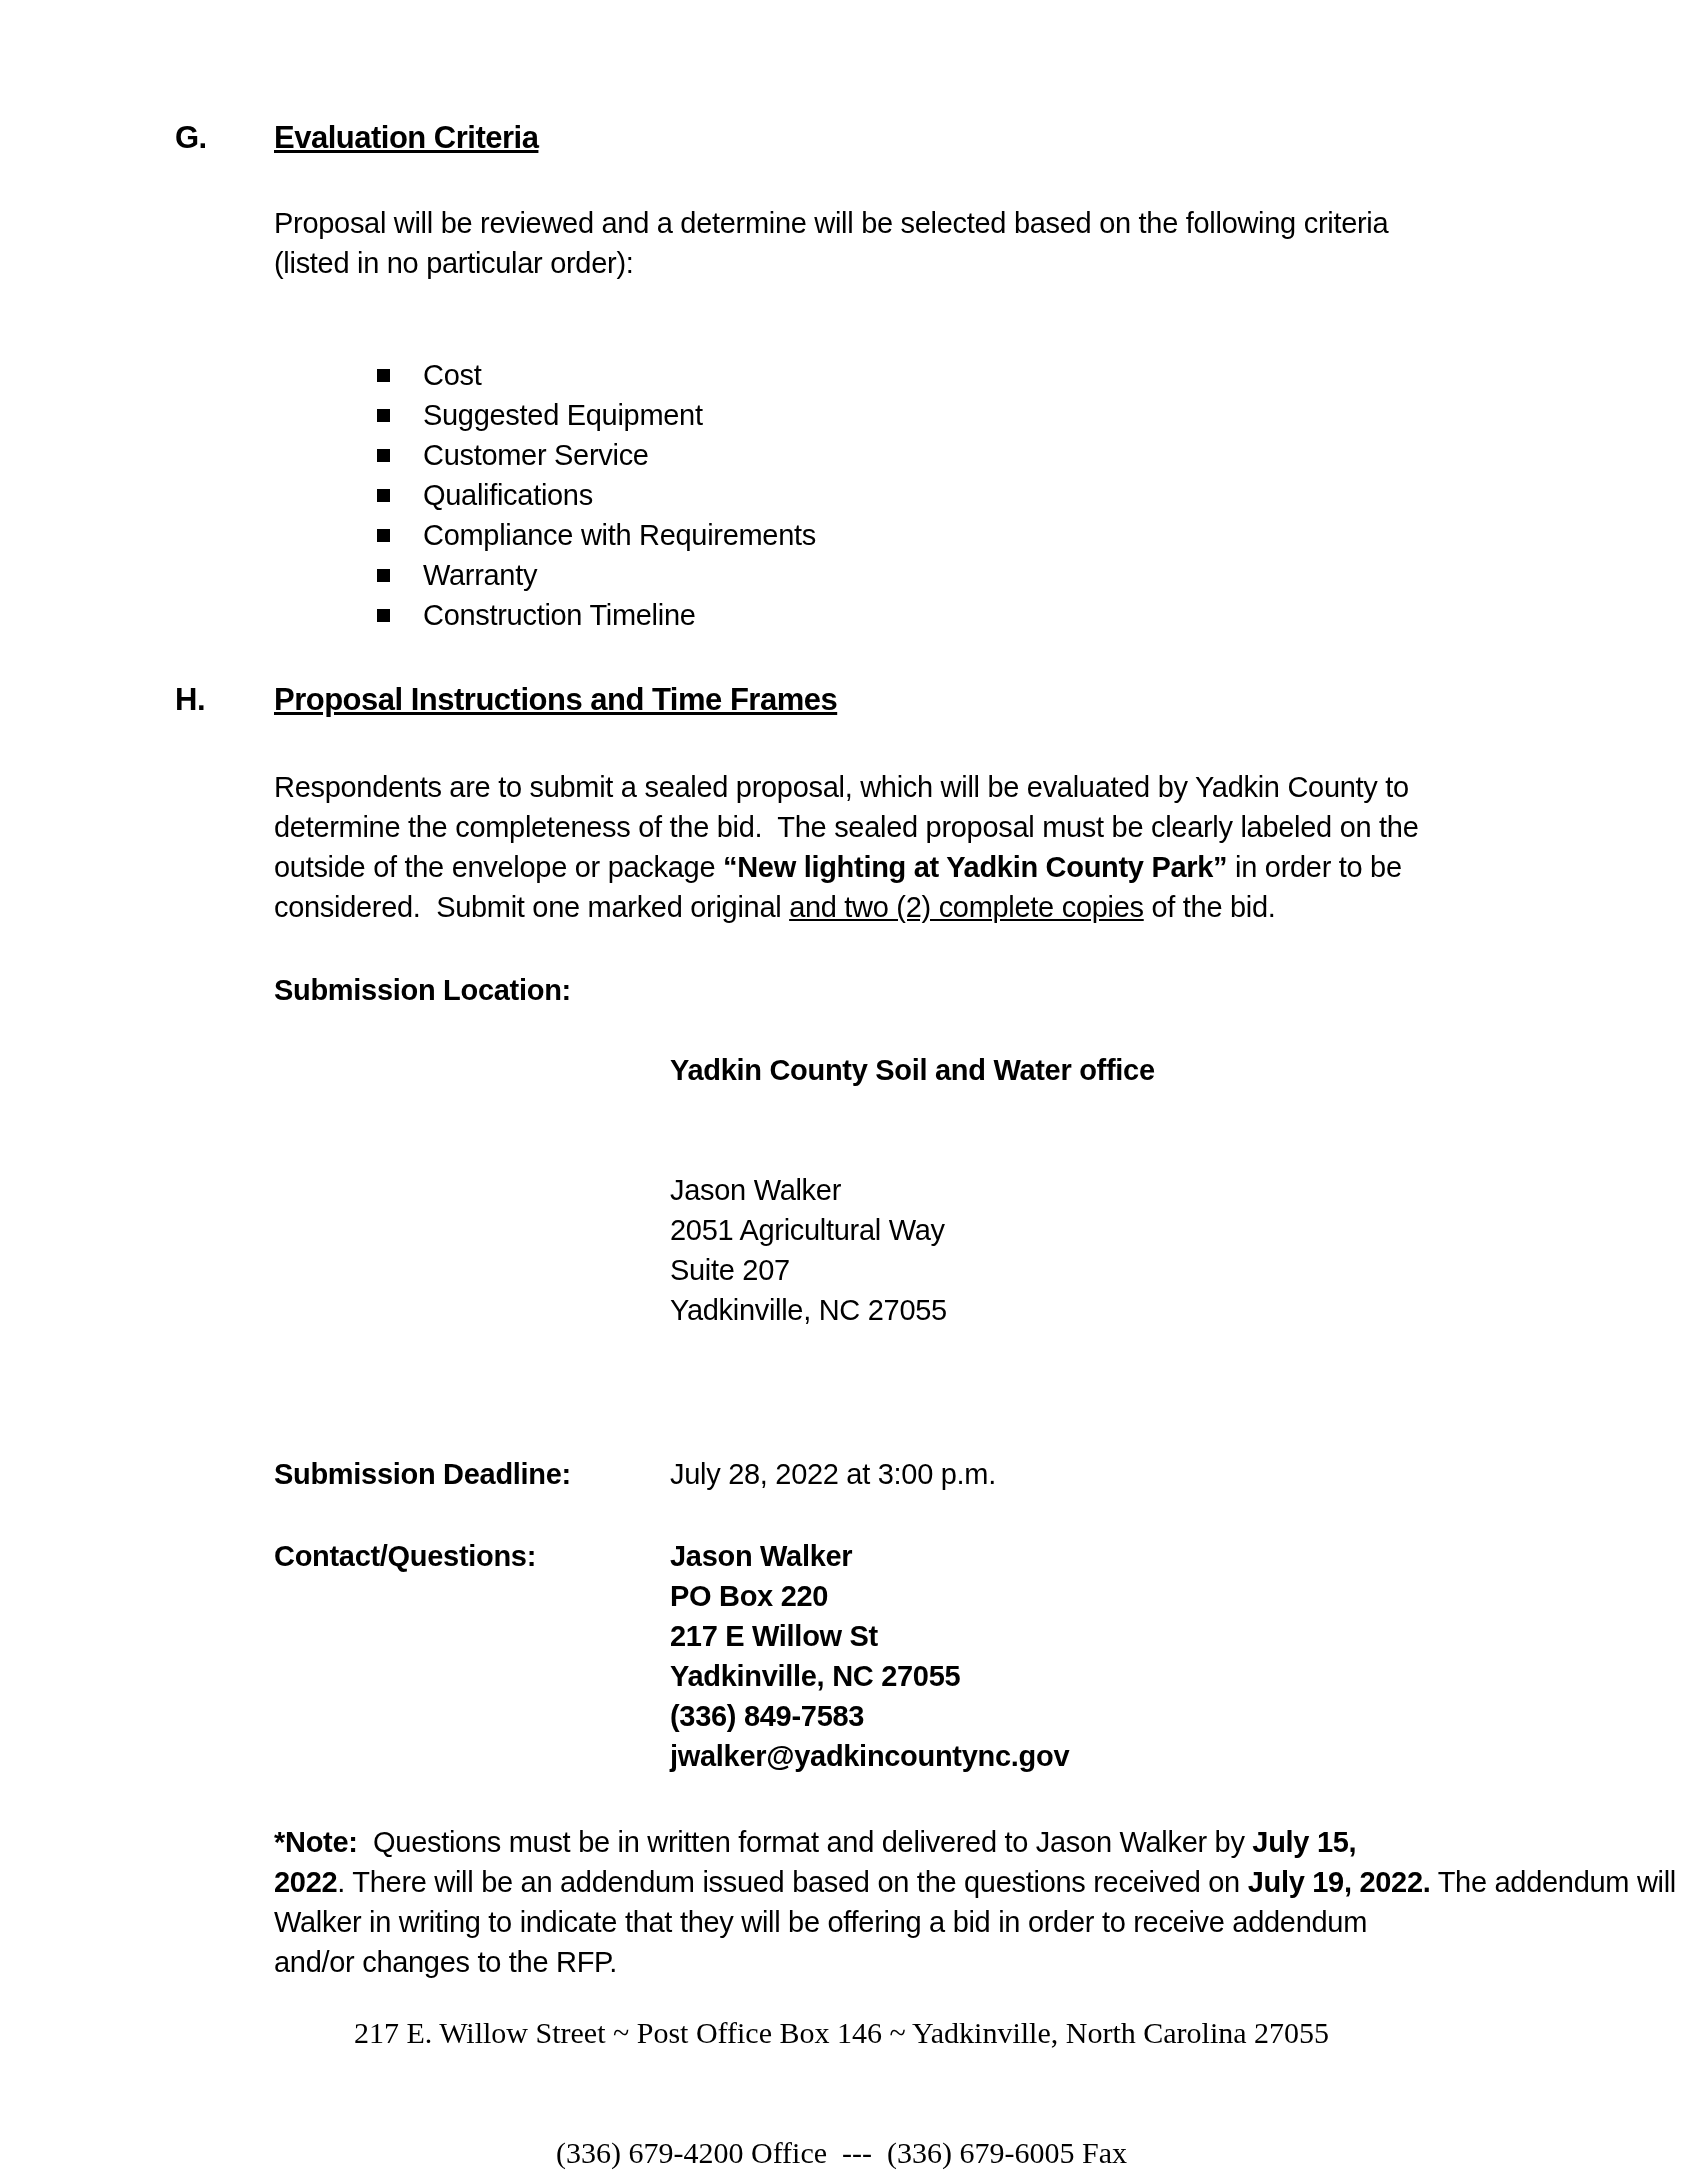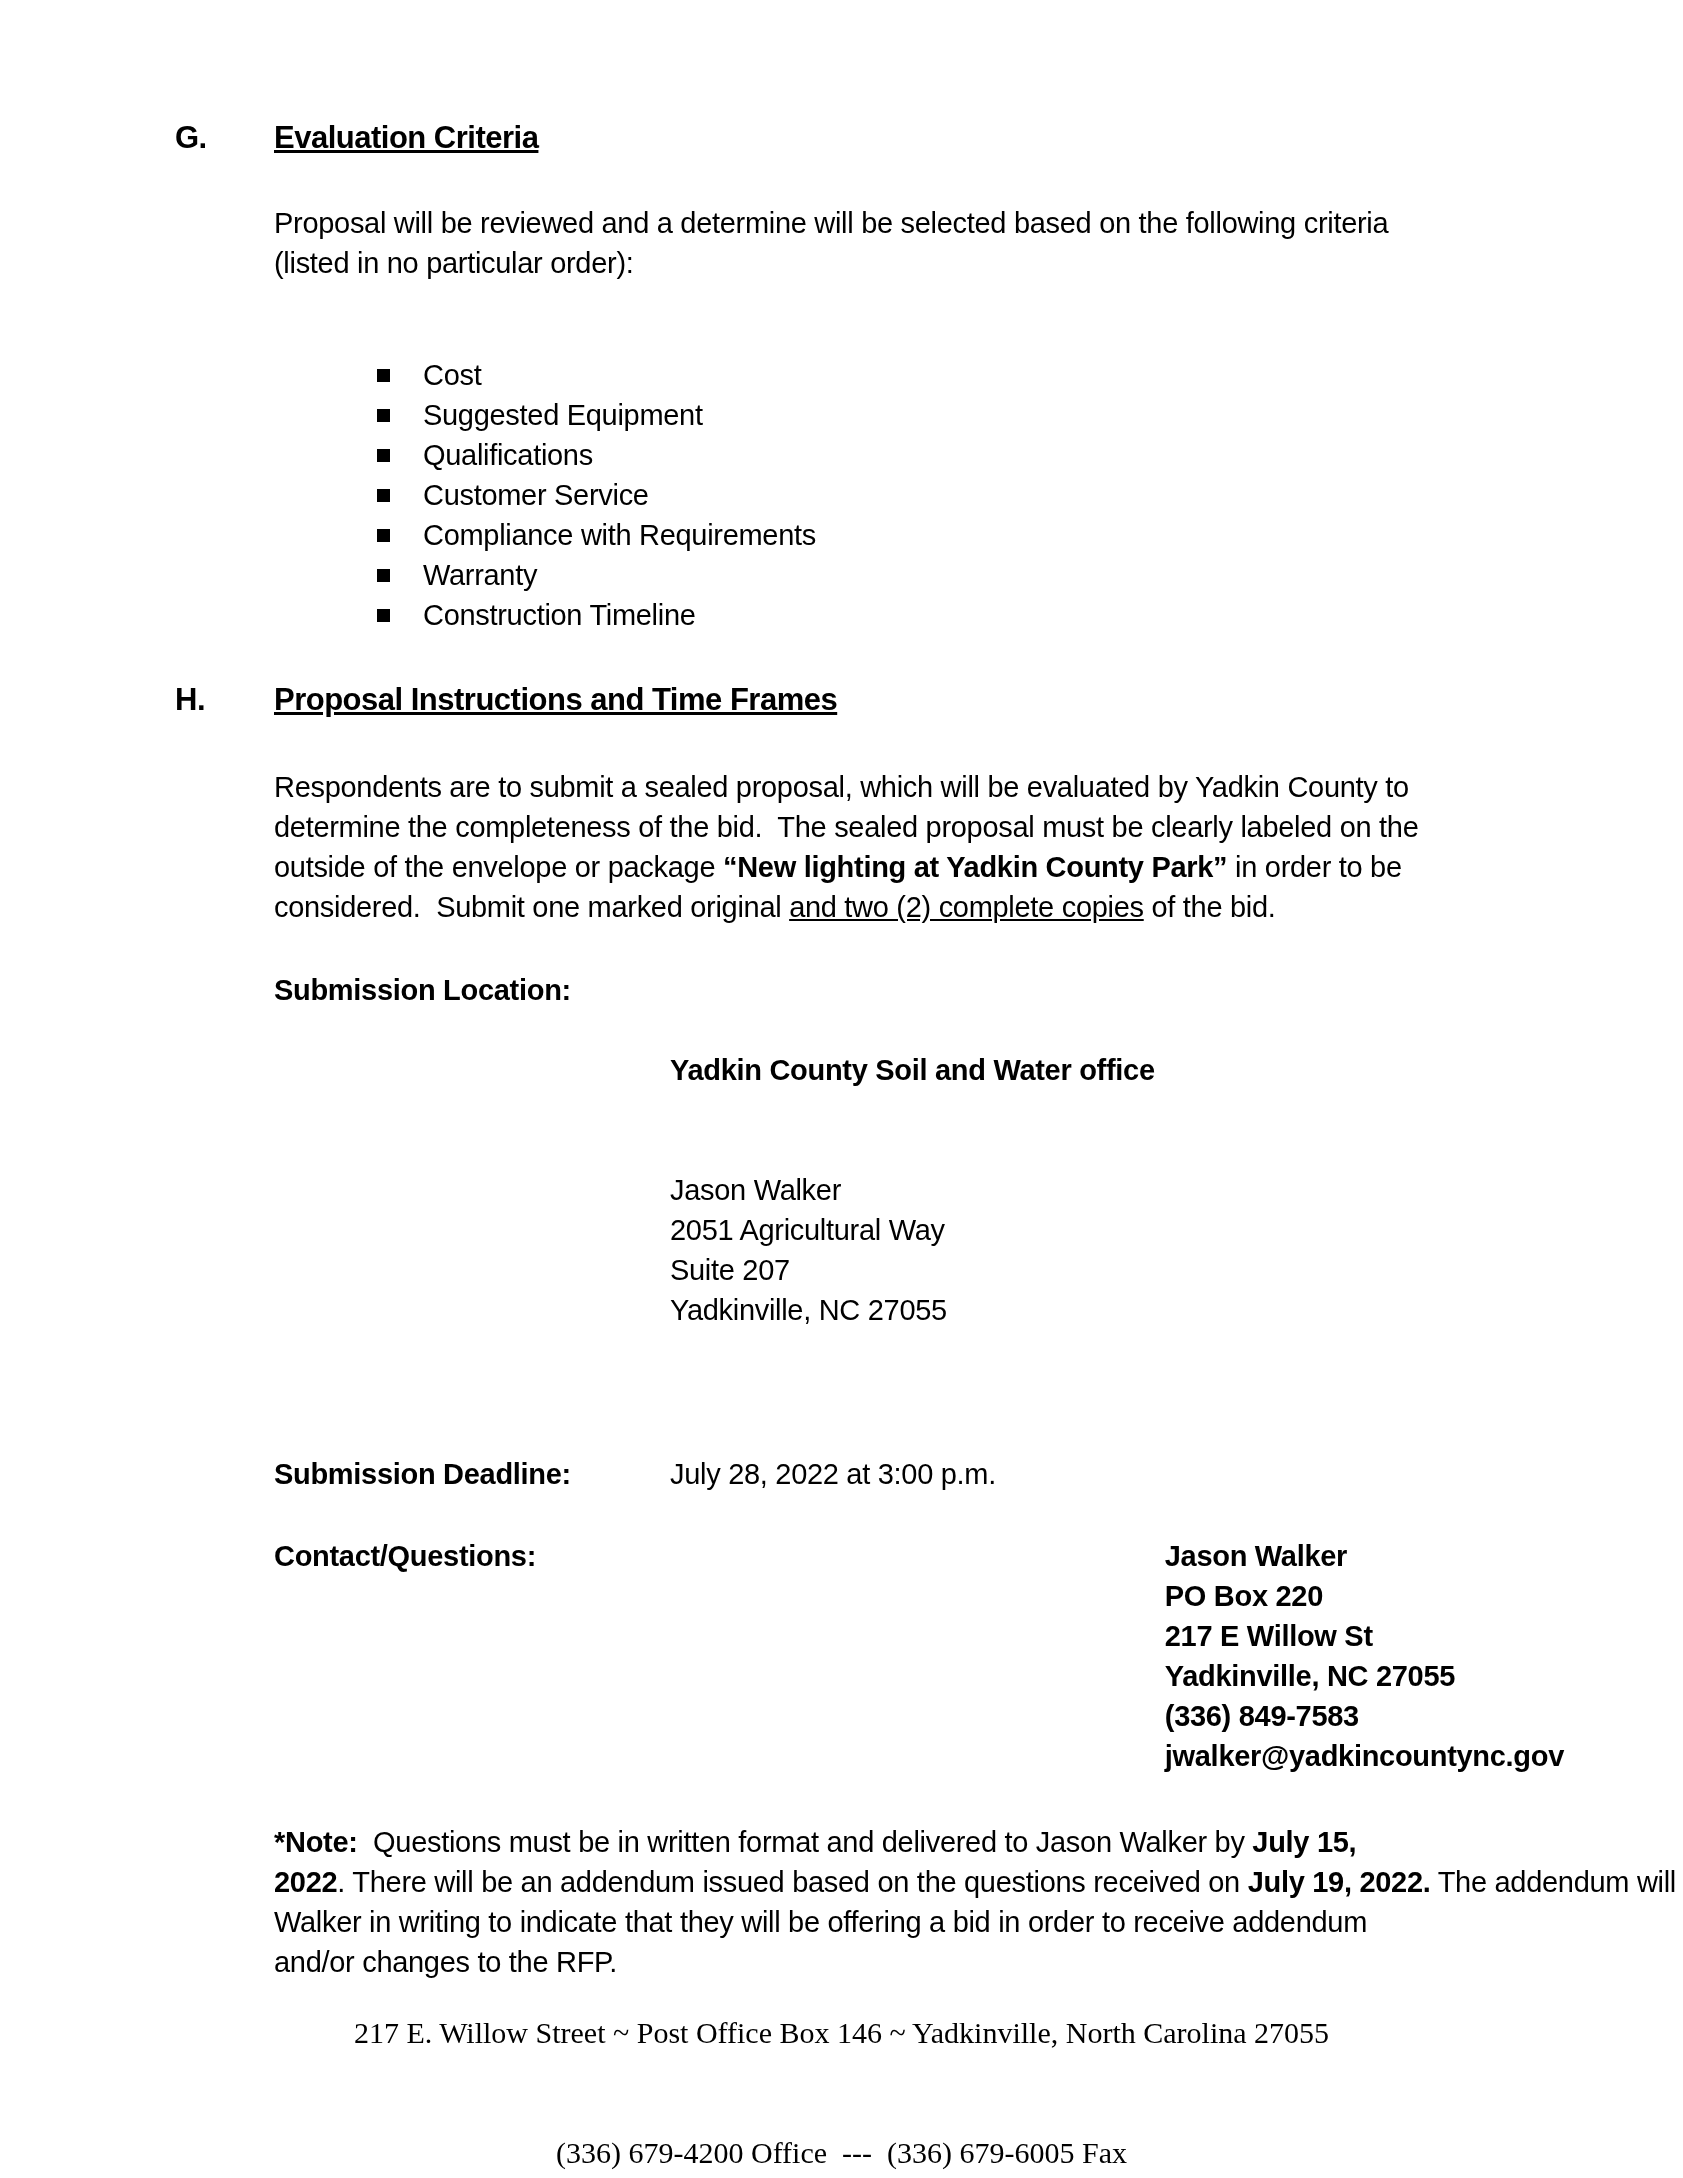--- a/index.html
+++ b/index.html
@@ -40,21 +40,21 @@
   .sq {
     position: absolute; left: 103px; top: 14px;
     width: 13px; height: 13px; background: #000000;
   }
   .h-head   { margin-top: 44px; }
   .h-para   { margin-top: 46px; }
 
   .kv { display: flex; }
   .kv-loc     { margin-top: 43px; }
   .kv-dead    { margin-top: 44px; align-items: flex-end; }
-  .kv-contact { margin-top: 42px; justify-content: space-between; }
+  .kv-contact { margin-top: 42px; }
   .kv .label { flex: 0 0 396px; width: 396px; font-weight: 700; }
   .kv .value { white-space: pre; }
 
   .note-para { margin-top: 46px; }
 
   .footer {
     position: absolute;
     left: 0; right: 0; top: 1933px;
     text-align: center;
     font-family: "Liberation Serif", "DejaVu Serif", serif;
@@ -74,22 +74,22 @@
       <span class="hletter">G.</span>
       <span class="htitle">Evaluation Criteria</span>
     </div>
 
     <p class="para g-para">Proposal will be reviewed and a determine will be selected based on the following criteria
 (listed in no particular order):</p>
 
     <ul class="bullets">
       <li><span class="sq"></span><span>Cost</span></li>
       <li><span class="sq"></span><span>Suggested Equipment</span></li>
+      <li><span class="sq"></span><span>Customer Service</span></li>
       <li><span class="sq"></span><span>Qualifications</span></li>
-      <li><span class="sq"></span><span>Customer Service</span></li>
       <li><span class="sq"></span><span>Compliance with Requirements</span></li>
       <li><span class="sq"></span><span>Warranty</span></li>
       <li><span class="sq"></span><span>Construction Timeline</span></li>
     </ul>
 
     <div class="hrow h-head">
       <span class="hletter">H.</span>
       <span class="htitle">Proposal Instructions and Time Frames</span>
     </div>
 

